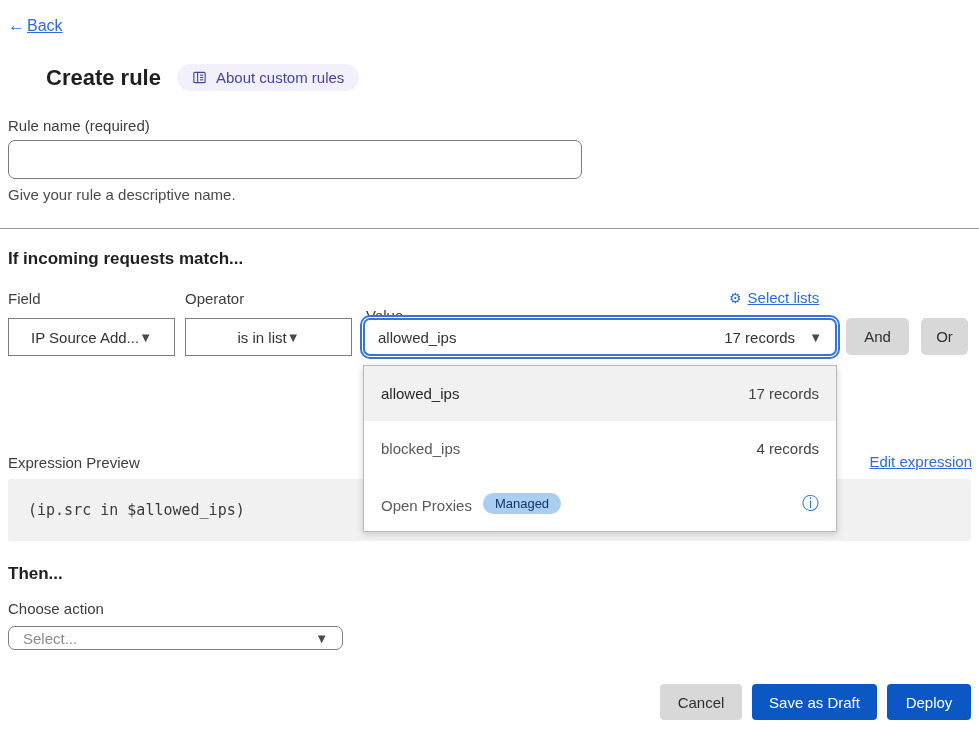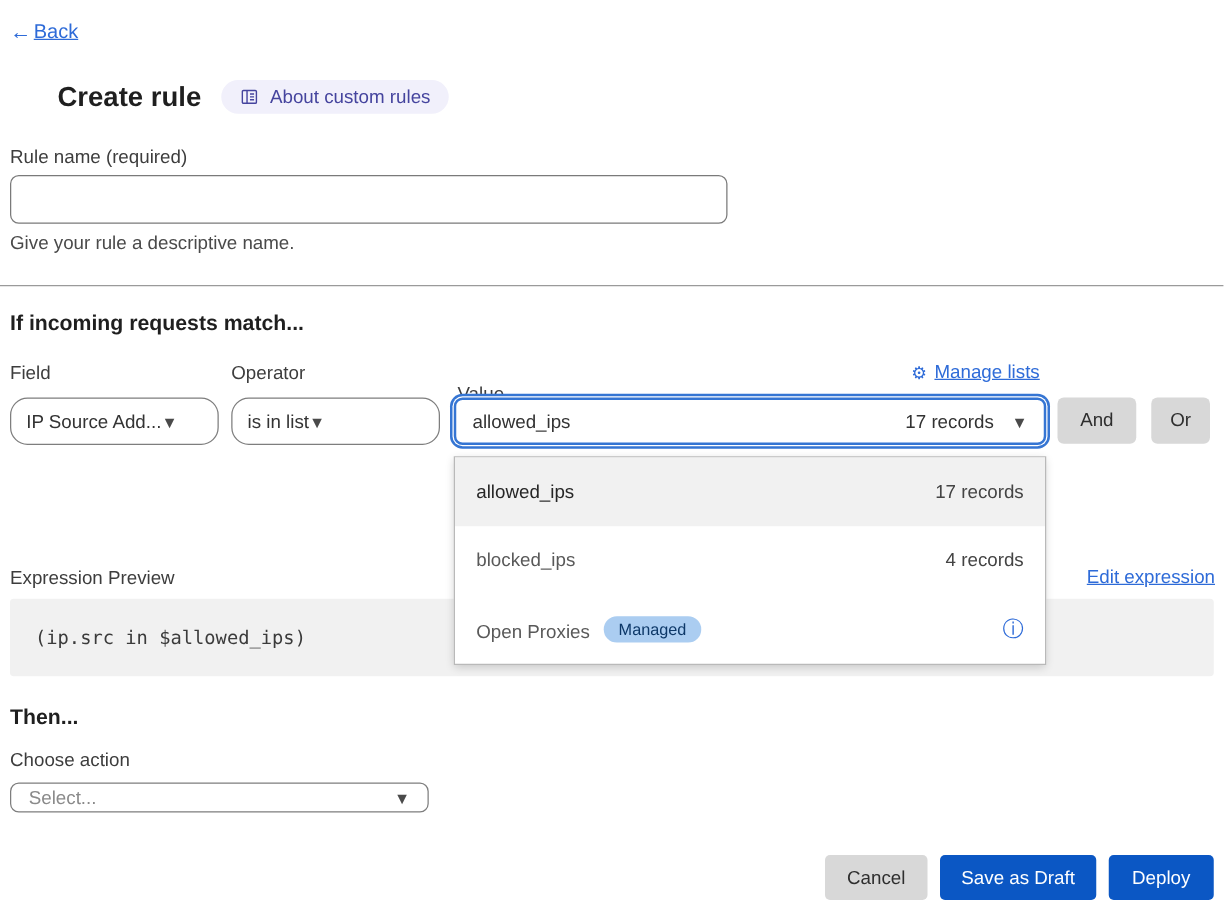--- a/index.html
+++ b/index.html
@@ -38,21 +38,21 @@
   .match-heading{left:8px;top:249px;}
 
   .col-label-field{left:8px;top:290px;}
   .col-label-operator{left:185px;top:290px;}
   .col-label-value{left:366px;top:307px;}
 
   .manage-lists{position:absolute;top:289px;left:729px;display:flex;align-items:center;gap:6px;color:var(--link-blue);cursor:pointer;font-size:15px;}
   .manage-lists .gear{font-size:14px;text-decoration:none;}
   .manage-lists .manage-text{text-decoration:underline;}
 
-  .select-box{position:absolute;top:318px;height:38px;border:1px solid #7e7e7e;border-radius:14px;background:#fff;display:flex;align-items:center;justify-content:flex-start;padding:0 12px;cursor:pointer;font-size:15px;color:#333;}
+  .select-box{position:absolute;top:318px;height:38px;border:1px solid #7e7e7e;border-radius:0;background:#fff;display:flex;align-items:center;justify-content:center;padding:0 12px;cursor:pointer;font-size:15px;color:#333;}
   .field-select{left:8px;width:167px;}
   .operator-select{left:185px;width:167px;}
   .chev{font-size:13px;color:#4a4a4a;line-height:1;}
 
   .value-select{position:absolute;left:363px;top:318px;width:474px;height:38px;border:2px solid var(--focus-blue);border-radius:7px;box-shadow:0 0 0 1px #fff,0 0 0 3px var(--focus-blue);background:#fff;display:flex;align-items:center;justify-content:space-between;padding:0 13px;cursor:pointer;font-size:15px;color:#333;}
   .value-right{display:flex;align-items:center;gap:14px;color:#333;}
 
   .logic-btn{position:absolute;top:318px;height:37px;background:var(--gray-btn);border:none;border-radius:5px;font-family:"Liberation Sans",sans-serif;font-size:15px;color:#2e2e2e;cursor:pointer;}
   .and-btn{left:846px;width:63px;}
   .or-btn{left:921px;width:47px;}
@@ -115,21 +115,21 @@
   <div class="divider"></div>
 
   <h2 class="section-heading match-heading">If incoming requests match...</h2>
 
   <div class="field-label col-label-field">Field</div>
   <div class="field-label col-label-operator">Operator</div>
   <div class="field-label col-label-value">Value</div>
 
   <div class="manage-lists">
     <span class="gear">⚙</span>
-    <span class="manage-text">Manage lists</span>
+    <span class="manage-text">Select lists</span>
   </div>
 
   <div class="select-box field-select">
     <span>IP Source Add...</span>
     <span class="chev">▼</span>
   </div>
 
   <div class="select-box operator-select">
     <span>is in list</span>
     <span class="chev">▼</span>

